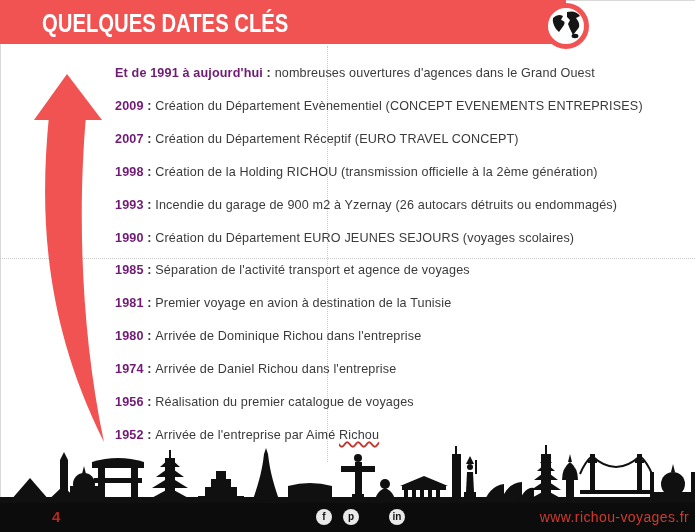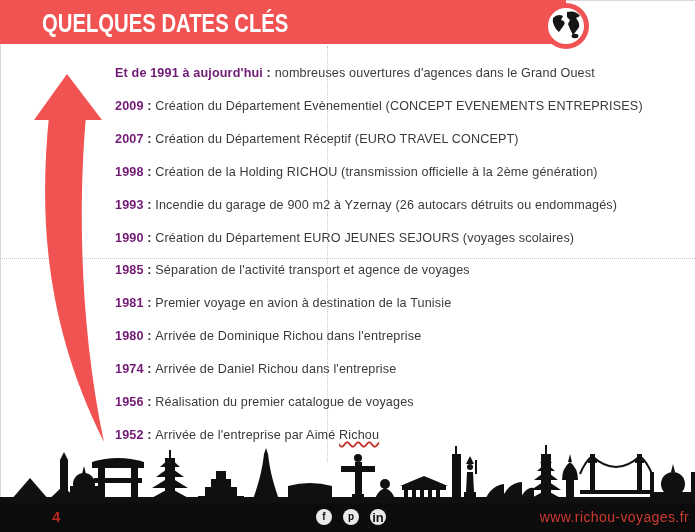--- a/index.html
+++ b/index.html
@@ -43,21 +43,21 @@
   .skl{fill:none;stroke:var(--ink,#101010);stroke-width:2;}
   
   .footer{position:absolute;left:0;bottom:0;width:695px;height:29px;background:#0c0c0c;}
   .page-num{position:absolute;left:52px;top:5px;color:#b5281f;font-weight:700;font-size:15px;}
   .social{position:absolute;left:316px;top:6px;display:flex;gap:11px;}
   .social-icon{
     width:16px;height:16px;border-radius:50%;background:#e9e9e9;color:#141414;
     display:flex;align-items:center;justify-content:center;
     font-weight:700;font-size:10px;line-height:1;
   }
-  .social-icon.small{font-size:13px;}
+  .social-icon.small{font-size:10px;margin-left:19px;}
   .website{
     position:absolute;right:6px;top:6px;color:var(--link-red,#cf3a30);
     font-weight:400;font-size:14px;letter-spacing:.4px;
   }
 </style>
 </head>
 <body>
 
 <div class="slide">
 

